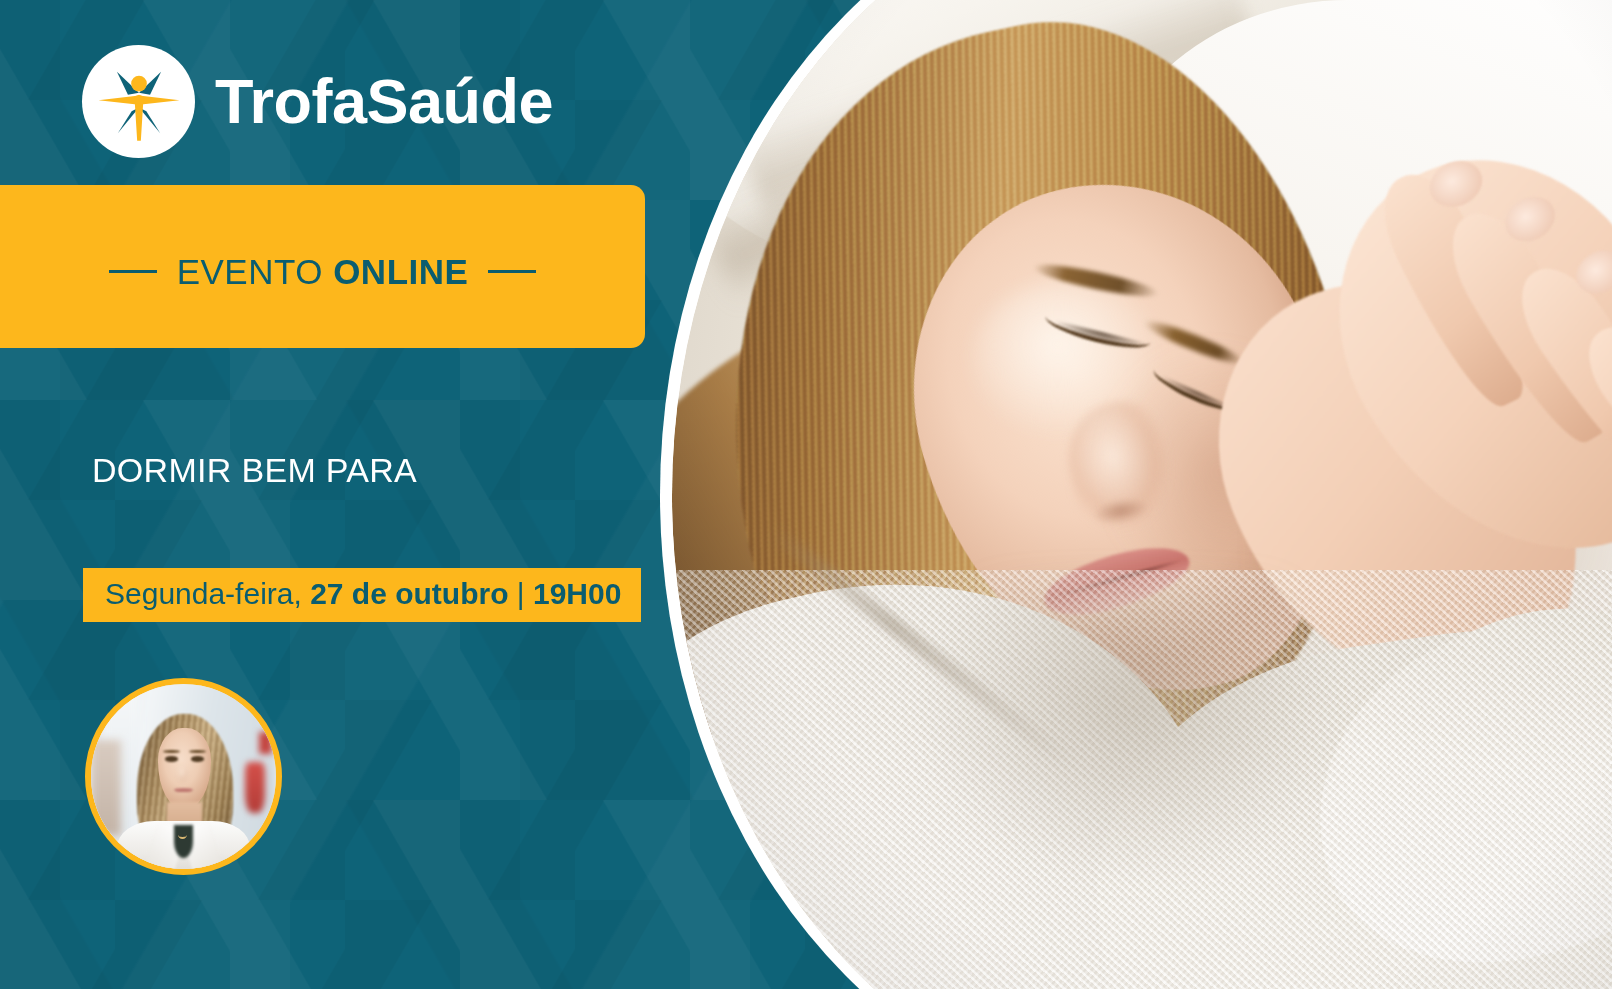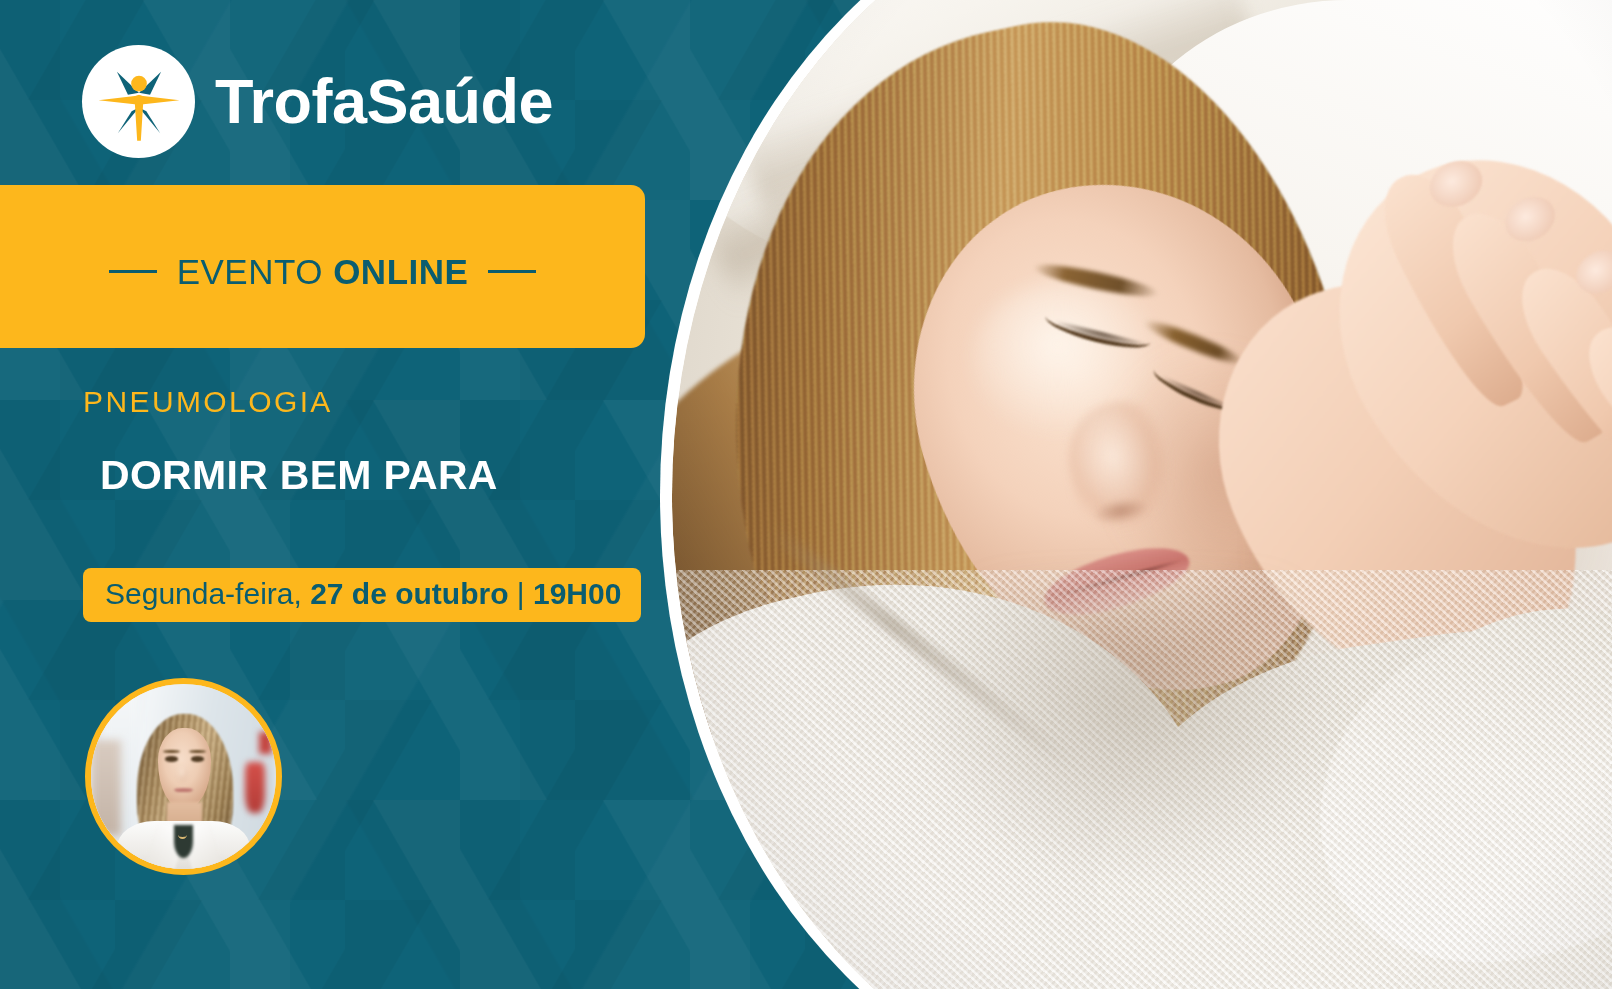--- a/index.html
+++ b/index.html
@@ -378,36 +378,36 @@
     position: absolute;
     left: 83px;
     top: 387px;
     color: #fdb71c;
     font-size: 30px;
     letter-spacing: 2.4px;
     line-height: 1;
   }
   #event-title {
     position: absolute;
-    left: 100px;
+    left: 92px;
     top: 448px;
     color: #ffffff;
-    font-size: 41px;
-    font-weight: bold;
+    font-size: 34px;
+    font-weight: normal;
     line-height: 1.32;
     letter-spacing: 0.3px;
   }
 
   
   #date-badge {
     position: absolute;
     left: 83px;
     top: 568px;
     background: #fdb71c;
-    border-radius: 8px;
+    border-radius: 0;
     padding: 11px 20px 13px 22px;
     color: #0a5d70;
     font-size: 30px;
     line-height: 1;
     white-space: nowrap;
   }
   #date-badge b { font-weight: bold; }
 
   
   #speaker-row {
@@ -631,21 +631,20 @@
   </div>
 
   <div id="webinar-badge">
     <div id="webinar-sub-row">
       <span class="sub-rule"></span>
       <span id="webinar-sub-text"><span>EVENTO </span><b>ONLINE</b></span>
       <span class="sub-rule"></span>
     </div>
   </div>
 
-  <div id="specialty">PNEUMOLOGIA</div>
 
   <div id="event-title">
     <div>DORMIR BEM PARA</div>
   </div>
 
   <div id="date-badge"><span>Segunda-feira, </span><b>27 de outubro</b><span> | </span><b>19H00</b></div>
 
   <div id="speaker-row">
     <div id="speaker-avatar">
       <div class="av-layer" id="av-bg"></div>

